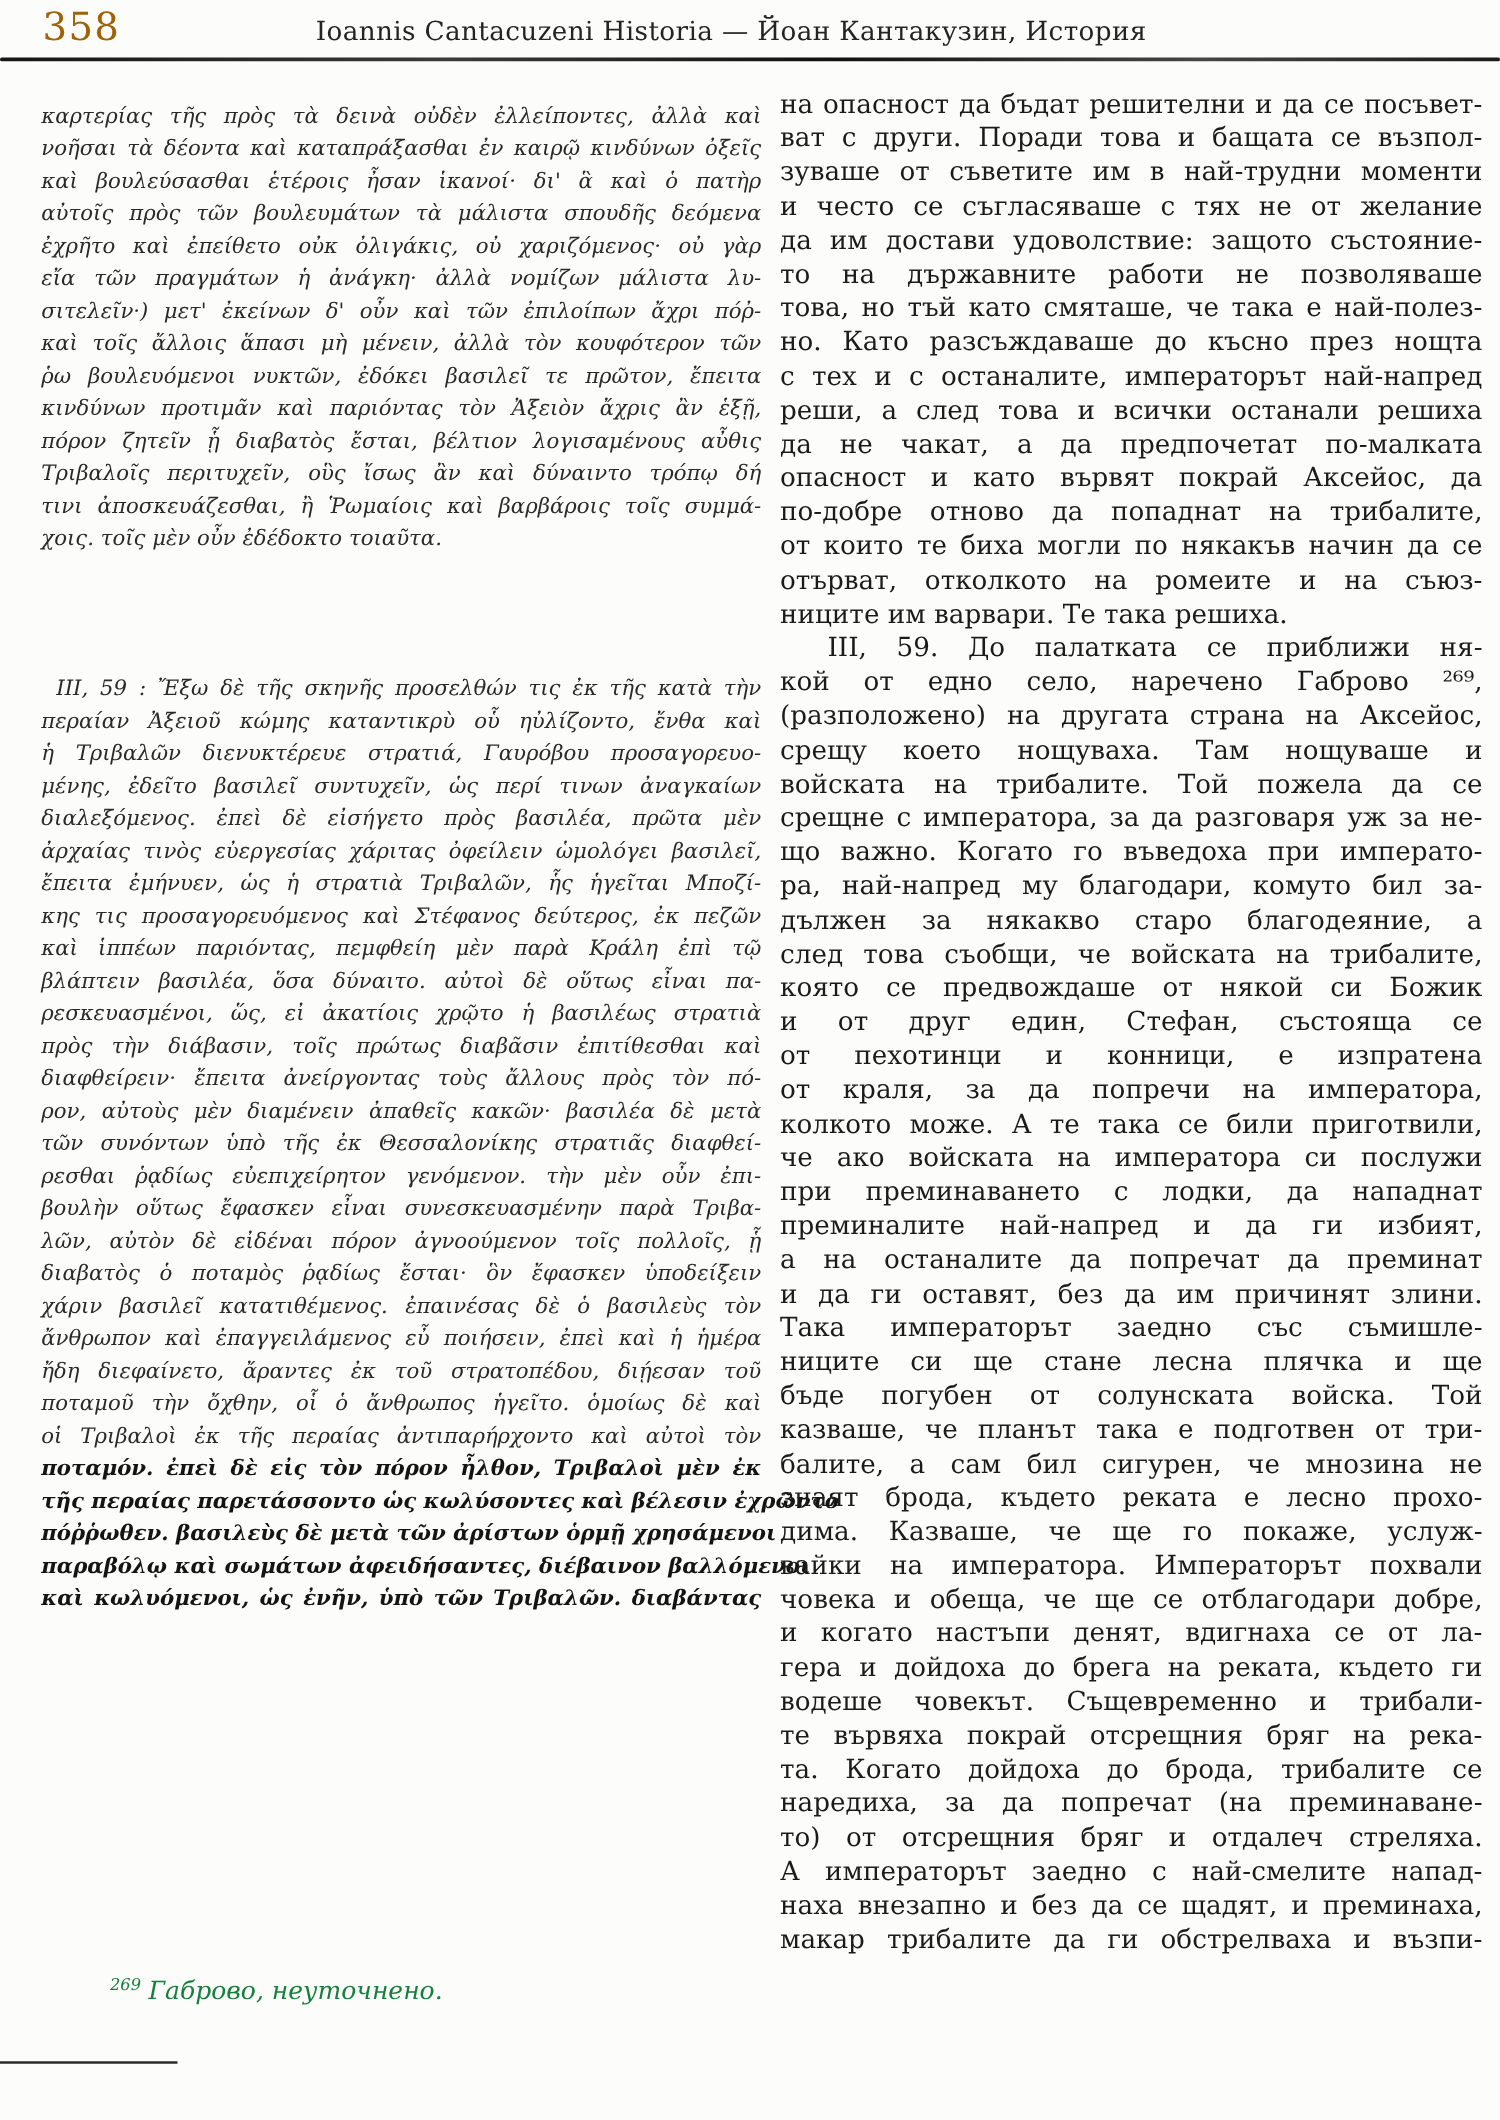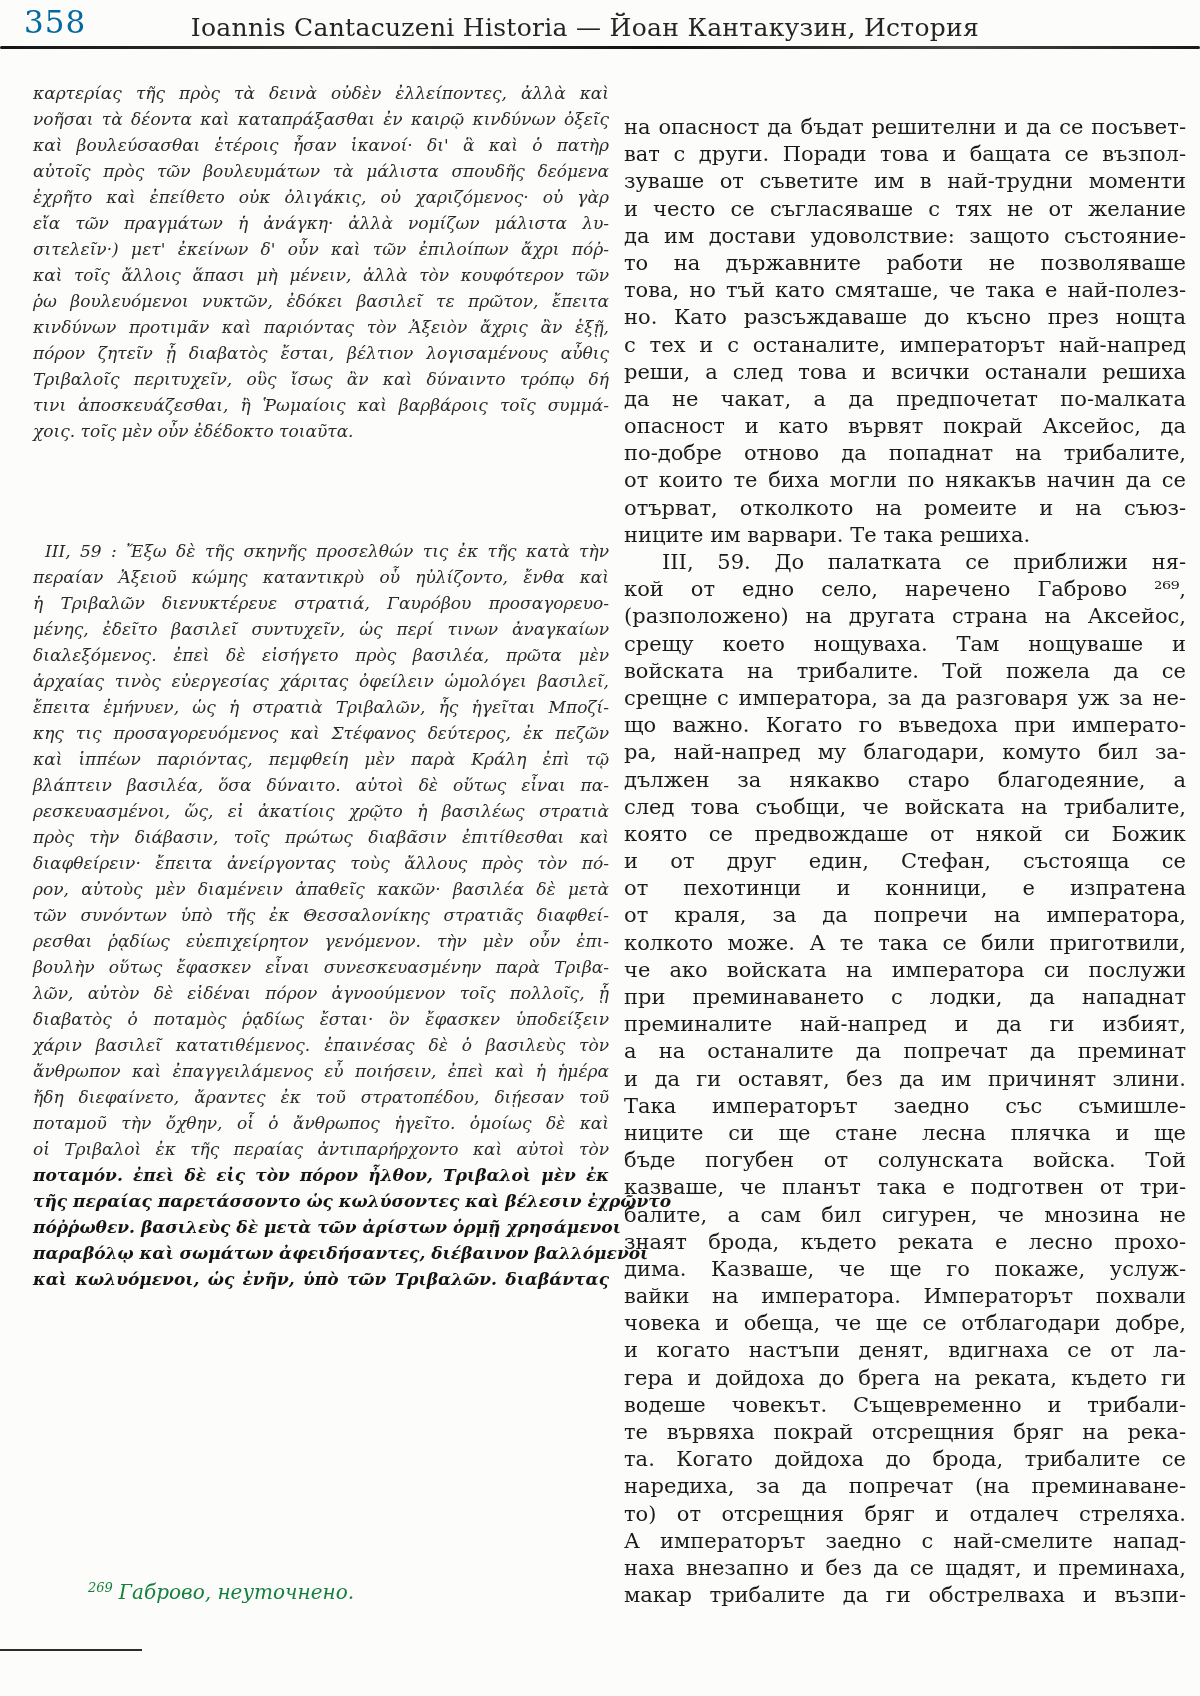--- a/index.html
+++ b/index.html
@@ -6,42 +6,42 @@
   .page{
     position:relative;
     width:1200px;height:1696px;
     background:#fcfcfa;
     overflow:hidden;
     font-family:"DejaVu Serif", serif;
     color:#1c1c1c;
   }
   
   .page-number{
-    position:absolute;left:24px;top:4px;
-    font-size:31px;letter-spacing:1px;color:#0369a1;
+    position:absolute;left:34px;top:4px;
+    font-size:31px;letter-spacing:1px;color:#a16207;
   }
   .header-title{
     position:absolute;left:0;top:13px;width:1170px;
-    text-align:center;font-size:25px;color:#242424;letter-spacing:.3px;
+    text-align:center;font-size:21px;color:#242424;letter-spacing:.3px;
   }
   .header-rule{
     position:absolute;left:0;top:46px;width:1200px;height:3px;
     background:linear-gradient(90deg,#151515 0%,#3a3a3a 30%,#101010 55%,#454545 80%,#1a1a1a 100%);
     border-radius:2px;
   }
   
   .col-left{
     position:absolute;left:33px;top:80px;width:576px;
     font-style:italic;font-size:17px;color:#2a2a2a;
   }
   .col-left .tline{height:26px;line-height:26px;white-space:nowrap;}
   .para-gap{margin-top:94px;}
   .col-right{
     position:absolute;left:624px;top:70px;width:562px;
-    font-size:21px;color:#1b1b1b;margin-top:44px;
+    font-size:21px;color:#1b1b1b;
   }
   .col-right .tline{height:27.2px;line-height:27.2px;white-space:nowrap;}
   .tline{
     text-align:justify;
     text-align-last:justify;
     -moz-text-align-last:justify;
   }
   .tline.nj{text-align-last:left;-moz-text-align-last:left;}
   .tline.bold{font-weight:700;color:#141414;}
   

